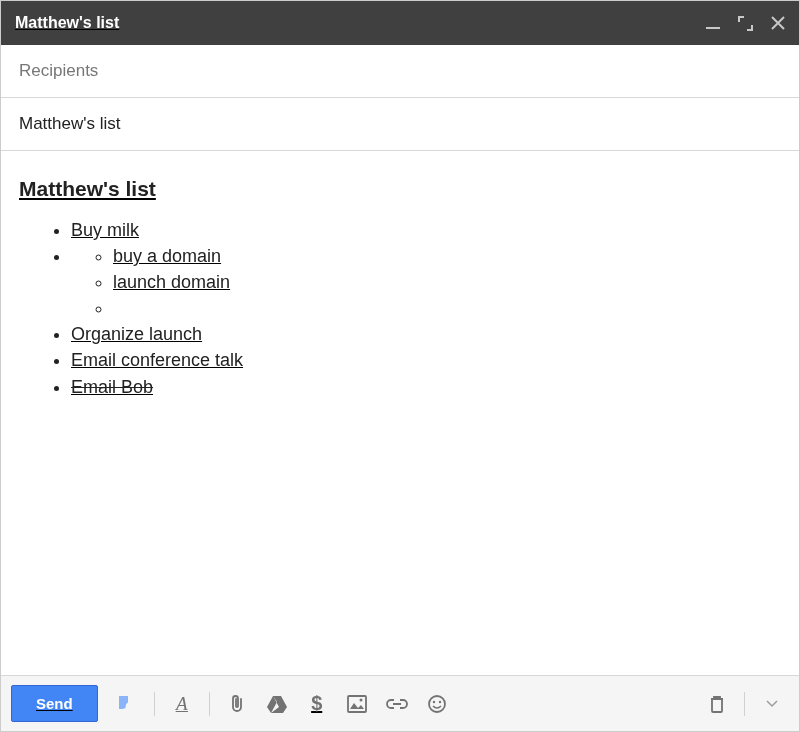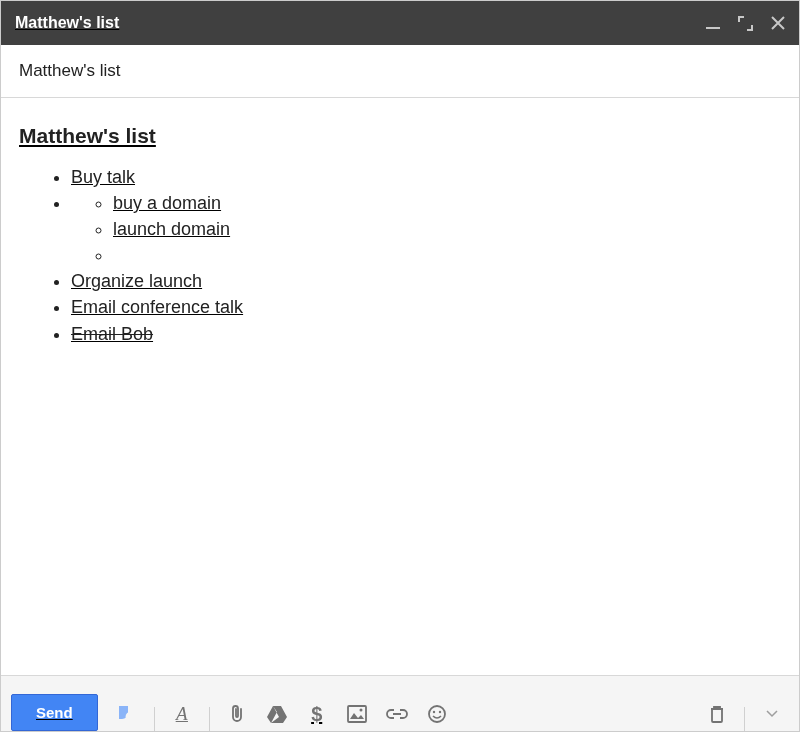--- a/index.html
+++ b/index.html
@@ -97,21 +97,21 @@
     }
     .body-area li {
       line-height: 1.45;
     }
     .strike { text-decoration: line-through; margin-top: 26px; }
     .toolbar {
       border-top: 1px solid #d8d8d8;
       background: #f5f5f5;
       height: 56px;
       display: flex;
-      align-items: flex-end;
+      align-items: center;
       padding: 0 10px;
       gap: 6px;
     }
     .send-btn {
       background: #4285f4;
       color: #fff;
       border: 1px solid #3367d6;
       font-weight: bold;
       font-size: 15px;
       padding: 9px 24px;
@@ -164,29 +164,32 @@
           </svg>
       </span>
       <span>
         <svg width="14" height="14" viewBox="0 0 14 14">
             <path d="M1 1 L13 13 M13 1 L1 13" stroke="#c8c8c8" stroke-width="2"></path>
           </svg>
       </span>
     </div>
   </div>
 
+  <div class="recipients-row">
+    <input class="recipients-input" type="text" placeholder="Recipients" style="">
+  </div>
 
   <div class="subject-row">
     <input class="subject-input" type="text" value="Matthew's list" style="">
   </div>
 
   <div class="body-area" contenteditable="true" style="">
     <h3>Matthew's list</h3>
     <ul>
-      <li><span>Buy talk</span></li>
+      <li><span>Buy milk</span></li>
       <li>
         <ul>
           <li><span>buy a domain</span></li>
           <li><span>launch domain</span></li>
           <li><span></span></li>
         </ul>
       </li>
       <li><span>Organize launch</span></li>
       <li><span>Email conference talk</span></li>
       <li><span class="strike">Email Bob</span></li>

